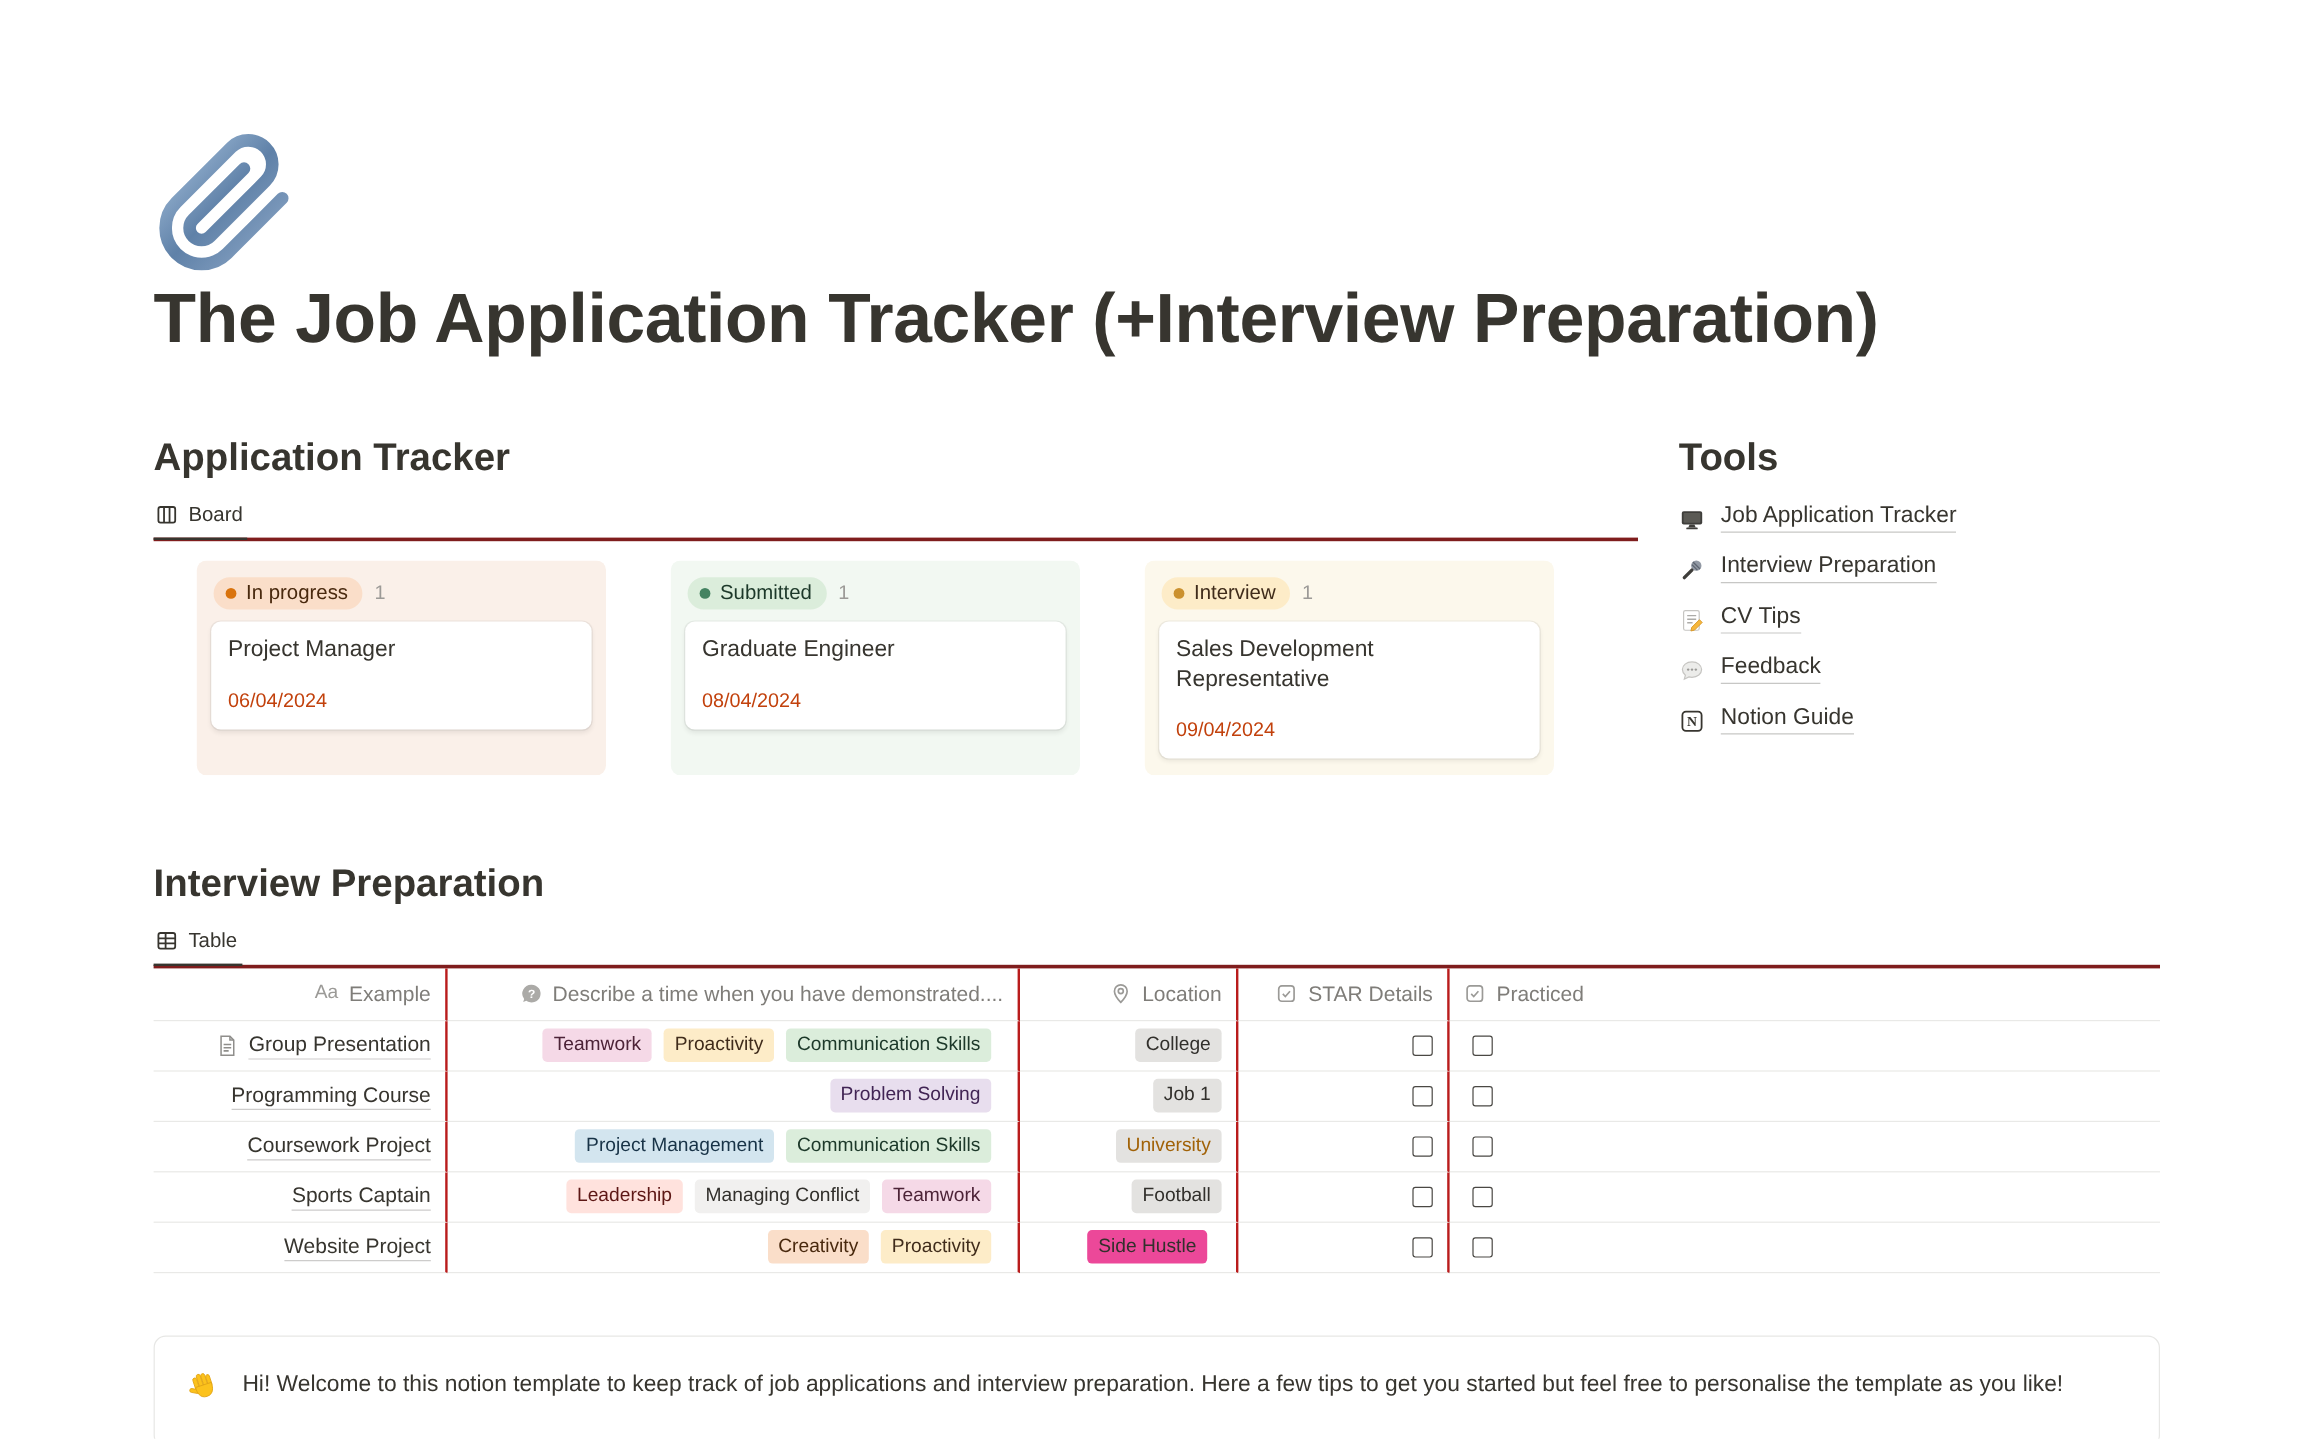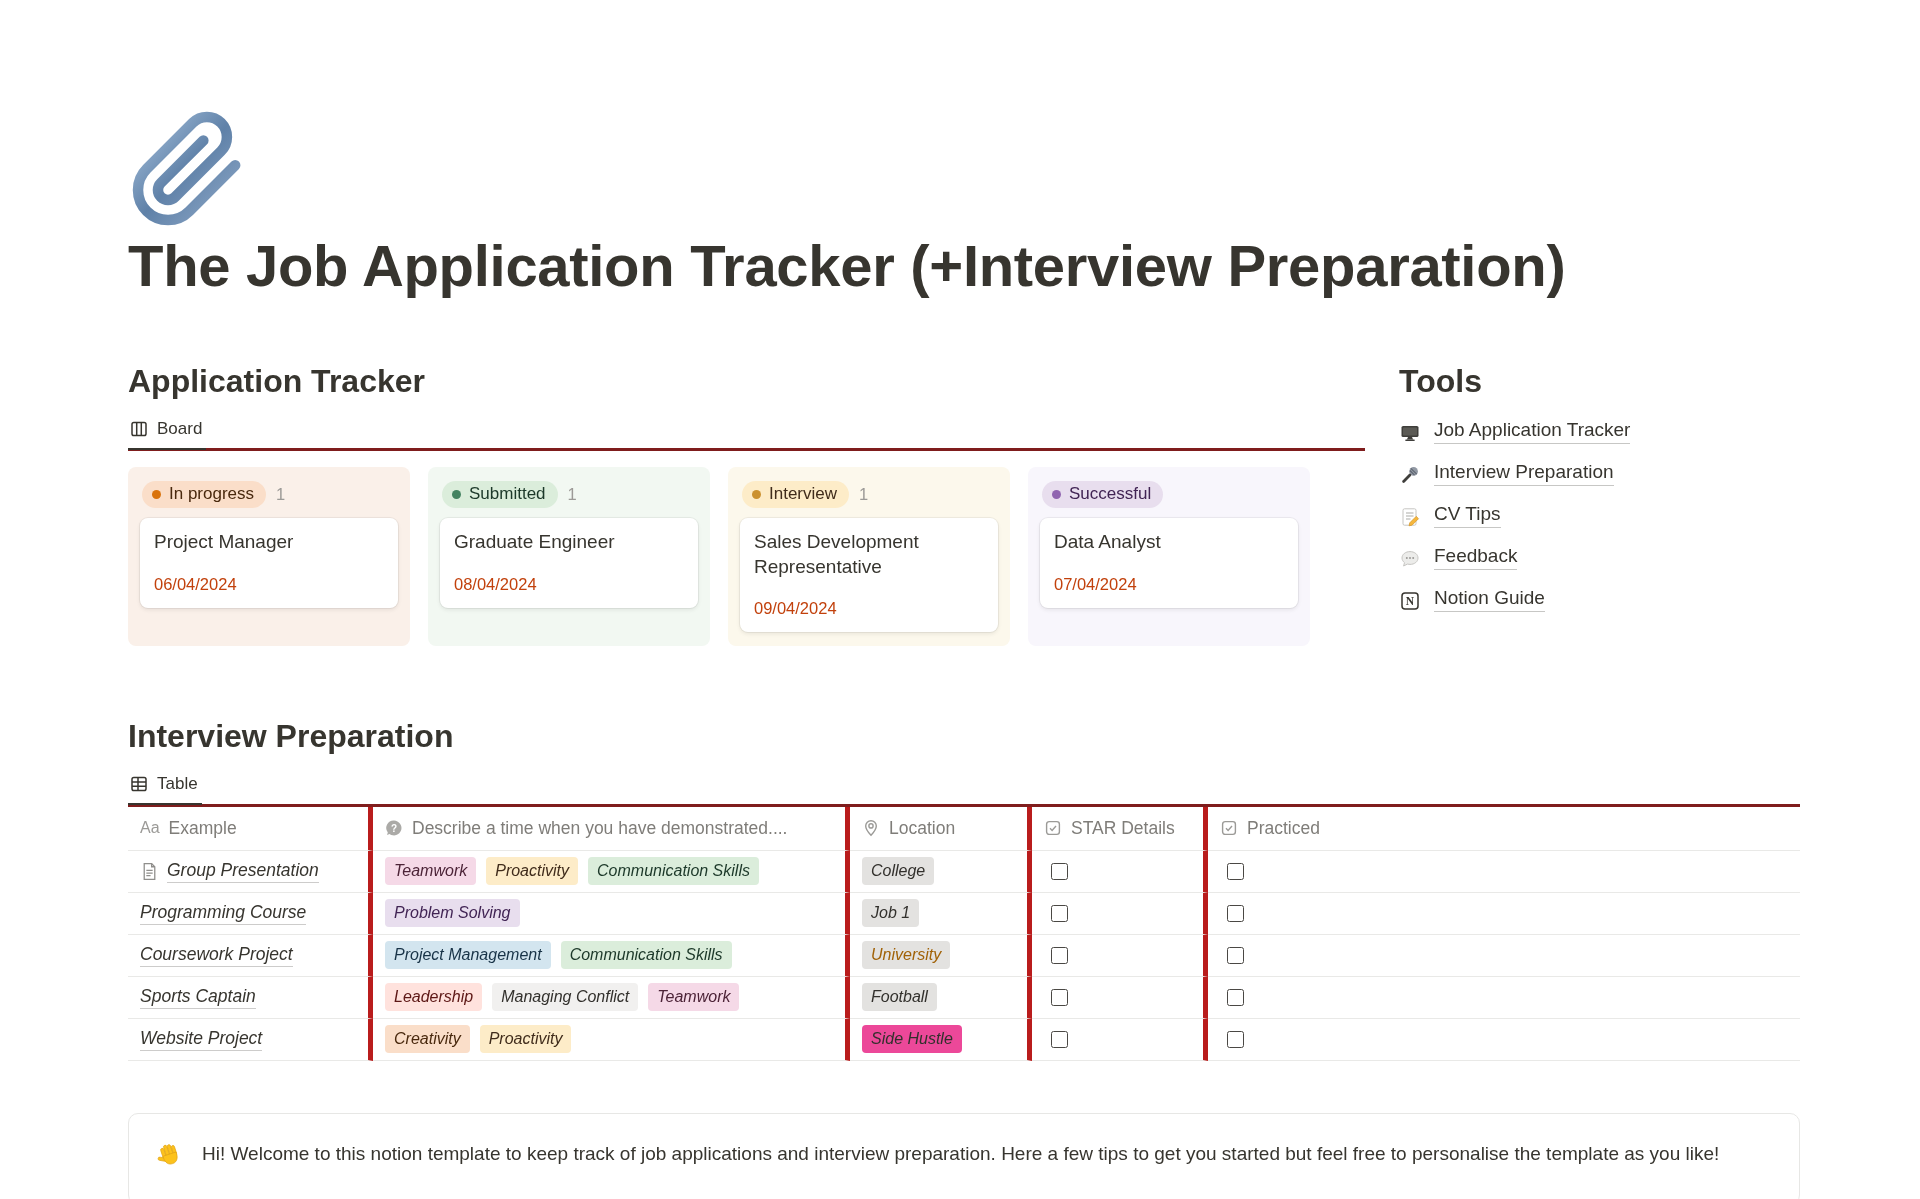--- a/index.html
+++ b/index.html
@@ -17,21 +17,21 @@
   h2.section-heading { font-size:32px; font-weight:700; line-height:40px; }
 
   .tabbar { display:flex; border-bottom:3px solid #7f1d1d; margin-top:10px; }
   .tab { display:flex; align-items:center; gap:9px; padding:8px 4px 9px 2px;
     font-size:17px; font-weight:500; color:#37352F; border-bottom:2.5px solid #37352F;
     margin-bottom:-1.5px; cursor:pointer; }
   .tab svg { display:block; }
 
   
   .board { display:flex; gap:18px; margin-top:16px; width:1212px; overflow:hidden; }
-  .board-column { width:282px; flex:none; border-radius:8px; padding:8px 12px 14px; }
+  .board-column { width:341px; flex:none; border-radius:8px; padding:8px 12px 14px;margin-left:36px; }
   .col-head { display:flex; align-items:center; gap:10px; padding:6px 2px 10px; }
   .status-pill { display:inline-flex; align-items:center; gap:8px; border-radius:999px;
     padding:3px 12px 4px 10px; font-size:17px; font-weight:500; cursor:pointer; white-space:nowrap; }
   .dot { width:9px; height:9px; border-radius:50%; flex:none; }
   .count { color:#9C9A97; font-size:16.5px; }
   .card { background:#fff; border-radius:8px; padding:12px 14px 14px;
     box-shadow:0 0 0 1px rgba(15,15,15,.055), 0 2px 4px rgba(15,15,15,.08); cursor:pointer; }
   .card-title { font-size:19px; font-weight:500; line-height:1.3; }
   .card-date { font-size:16.5px; margin-top:20px; color:#c2410c; }
 
@@ -40,22 +40,22 @@
   .tool-item { display:flex; align-items:flex-end; gap:13px; margin-bottom:17px;
     font-size:19px; cursor:pointer; }
   .tool-icon { width:22px; height:22px; display:inline-flex; align-items:center; justify-content:center; flex:none; }
   .tool-label { border-bottom:1px solid rgba(55,53,47,.28); padding-bottom:2px; font-weight:500; }
 
   
   .ip-section { margin-top:70px; }
   .prep-table { display:grid; grid-template-columns:245px 477px 182px 176px 1fr; width:1672px; }
   .th, .td { display:flex; align-items:center; padding:0 12px; border-bottom:1px solid #E9E9E7; }
   .th { height:44px; color:#7f7d79; font-size:17.5px; gap:9px; cursor:pointer; white-space:nowrap; overflow:hidden; }
-  .td { height:42px;font-style:italic; }
-  .bR { border-right:5px solid #b91c1c; }
+  .td { height:42px; }
+  .bR { border-right:2px solid #b91c1c;justify-content:flex-end; }
   .th-icon { display:inline-flex; align-items:center; justify-content:center; flex:none; }
   .th-icon.aa { font-size:16px; color:#9B9A97; letter-spacing:0; }
   .example-cell { font-size:17.5px; font-weight:500; gap:8px; }
   .example-link { border-bottom:1px solid rgba(55,53,47,.25); padding-bottom:1px; cursor:pointer; white-space:nowrap; }
   .pg-icon { display:inline-flex; flex:none; }
   .skill-tag { display:inline-block; border-radius:4px; padding:2px 9px 3px; font-size:16px;
     margin-right:10px; white-space:nowrap; line-height:1.45; }
   .cbx { width:17px; height:17px; border:1.6px solid #4a4844; border-radius:2.5px;
     background:#fff; margin-left:7px; cursor:pointer; }
 

